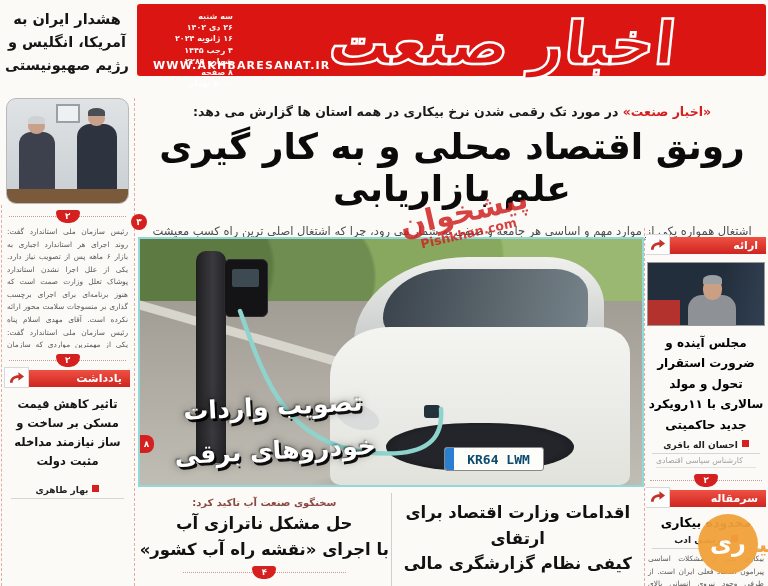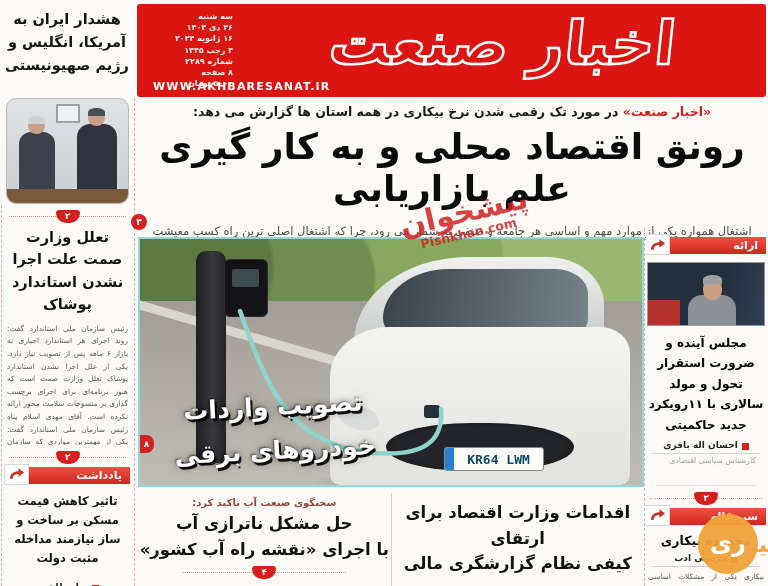--- a/index.html
+++ b/index.html
@@ -9,21 +9,21 @@
 
   
   .vdash { position:absolute; width:0; border-left:1px dashed #e3aca7; }
   .vd1 { left:1px; top:205px; bottom:0; }
   .vd2 { left:134px; top:98px; bottom:0; }
   .vd3 { left:644px; top:228px; bottom:0; }
 
   
   .tl-head { position:absolute; left:2px; top:8px; width:130px; font-size:14.5px; font-weight:700;
              text-align:center; line-height:1.6; color:#151515; }
-  .masthead { position:absolute; left:137px; top:4px; width:629px; height:93px; background:#db1612; border-radius:3px;text-decoration:underline; }
+  .masthead { position:absolute; left:137px; top:4px; width:629px; height:72px; background:#db1612; border-radius:3px;text-decoration:underline; }
   .m-dates { position:absolute; left:10px; top:7px; width:86px; color:#fff; font-size:8px; line-height:1.4;
              text-align:right; font-weight:700; opacity:.95; }
   .m-logo { position:absolute; left:110px; right:8px; top:-4px; height:86px; line-height:86px; text-align:center;
             font-size:60px; font-weight:700; color:#db1612; -webkit-text-stroke:2.5px #ffffff;
             text-shadow:0 0 1px #fff; transform:skewX(-6deg); letter-spacing:-2px; white-space:nowrap; }
   .m-site { position:absolute; left:16px; bottom:4px; color:#fff; font-weight:700; font-size:11px;
             letter-spacing:1.2px; direction:ltr; }
 
   
   .lead { position:absolute; left:140px; top:104px; width:624px; }
@@ -56,24 +56,24 @@
             border-radius:3px 3px 10px 10px; }
   .h1-left { font-size:14.5px; font-weight:700; text-align:center; line-height:1.55; color:#121212; margin:0 0 7px; }
   .body-sm { font-size:7.4px; color:#5a5a5a; text-align:justify; line-height:1.7; }
   .body-a1 { height:122px; overflow:hidden; margin:0 2px; }
 
   .sec-header { position:relative; height:17px; background:linear-gradient(180deg,#ef5143,#cf2520); color:#fff;
                 font-size:11px; font-weight:700; line-height:17px; padding-right:8px; margin:9px 0 8px; }
   .arrow-box { position:absolute; left:-1px; top:-3px; width:25px; height:21px; background:#fdfdfd;
                border:1px solid #d8d8d8; display:flex; align-items:center; justify-content:center; }
   .h2-left { font-size:11.5px; font-weight:700; text-align:center; line-height:1.65; color:#141414; margin:0 0 14px; }
-  .author-row { display:flex; align-items:flex-end; justify-content:center; gap:4px; font-size:9px; font-weight:700;
+  .author-row { display:flex; align-items:flex-start; justify-content:center; gap:4px; font-size:9px; font-weight:700;
                 color:#222; padding-bottom:3px; border-bottom:1px solid #d5d5d5; margin:0 6px; }
   .author-sq { width:7px; height:7px; background:#d5201f; display:inline-block; flex:0 0 auto; }
-  .author-role { font-size:7.8px; color:#a2a2a2; text-align:right; padding:2px 0 20px; border-bottom:1px solid #e2e2e2;
+  .author-role { font-size:7.8px; color:#a2a2a2; text-align:left; padding:2px 0 2px; border-bottom:1px solid #e2e2e2;
                  margin:0 10px 5px; }
 
   
   .hero { position:absolute; left:138px; top:237px; width:506px; height:250px; border:2px solid #93d8d8;
           background:#b3afa7; overflow:hidden; }
   .foliage { position:absolute; top:0; left:0; right:0; height:62px;
      background: radial-gradient(circle at 12% 45%, #5d7a42 0 16%, transparent 17%),
                  radial-gradient(circle at 33% 62%, #6f8d50 0 20%, transparent 21%),
                  radial-gradient(circle at 58% 30%, #87a85e 0 24%, transparent 25%),
                  radial-gradient(circle at 84% 55%, #9bb873 0 28%, transparent 29%),
@@ -181,21 +181,20 @@
   <div class="col-left">
     <div class="photo1">
       <div class="wall-pic"></div>
       <div class="figA"></div>
       <div class="figB"></div>
       <div class="podium"></div>
     </div>
     <div class="sepline">
       <span class="ribbon">۳</span>
     </div>
-    <div class="h1-left">تعلل وزارت صمت علت اجرا نشدن استاندارد پوشاک</div>
     <div class="body-sm body-a1">رئیس سازمان ملی استاندارد گفت: روند اجرای هر استاندارد اجباری به بازار ۶ ماهه پس از تصویب نیاز دارد. یکی از علل اجرا نشدن استاندارد پوشاک تعلل وزارت صمت است که هنوز برنامه‌ای برای اجرای برچسب گذاری بر منسوجات سلامت محور ارائه نکرده است. آقای مهدی اسلام پناه رئیس سازمان ملی استاندارد گفت: یکی از مهمترین مواردی که سازمان استاندارد با جدیت به آن ورود کرده است بحث ایمنی و سلامت مردم جامعه است که با تدوین استاندارد اجباری در منسوجات سلامت محور به عنوان یکی از موارد مهم بدان پرداخته است.</div>
     <div class="sepline">
       <span class="ribbon">۳</span>
     </div>
     <div class="sec-header">
       <span>یادداشت</span>
       <span class="arrow-box">
         <svg width="16" height="12" viewBox="0 0 17 12">
             <path d="M1 11 C1 5 6 3 10 3 L10 0 L16 4.5 L10 9 L10 6 C7 6 4 7 4 11 Z" fill="#c2342b"></path>
           </svg>

